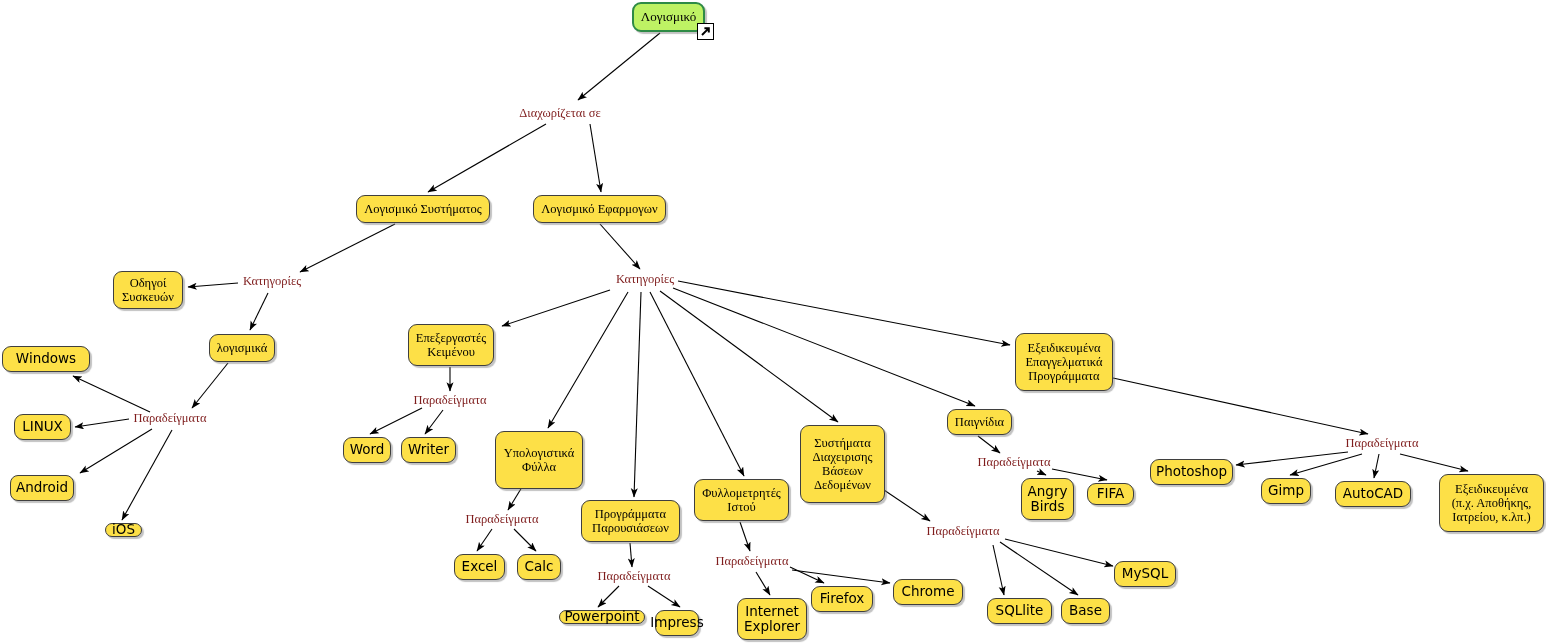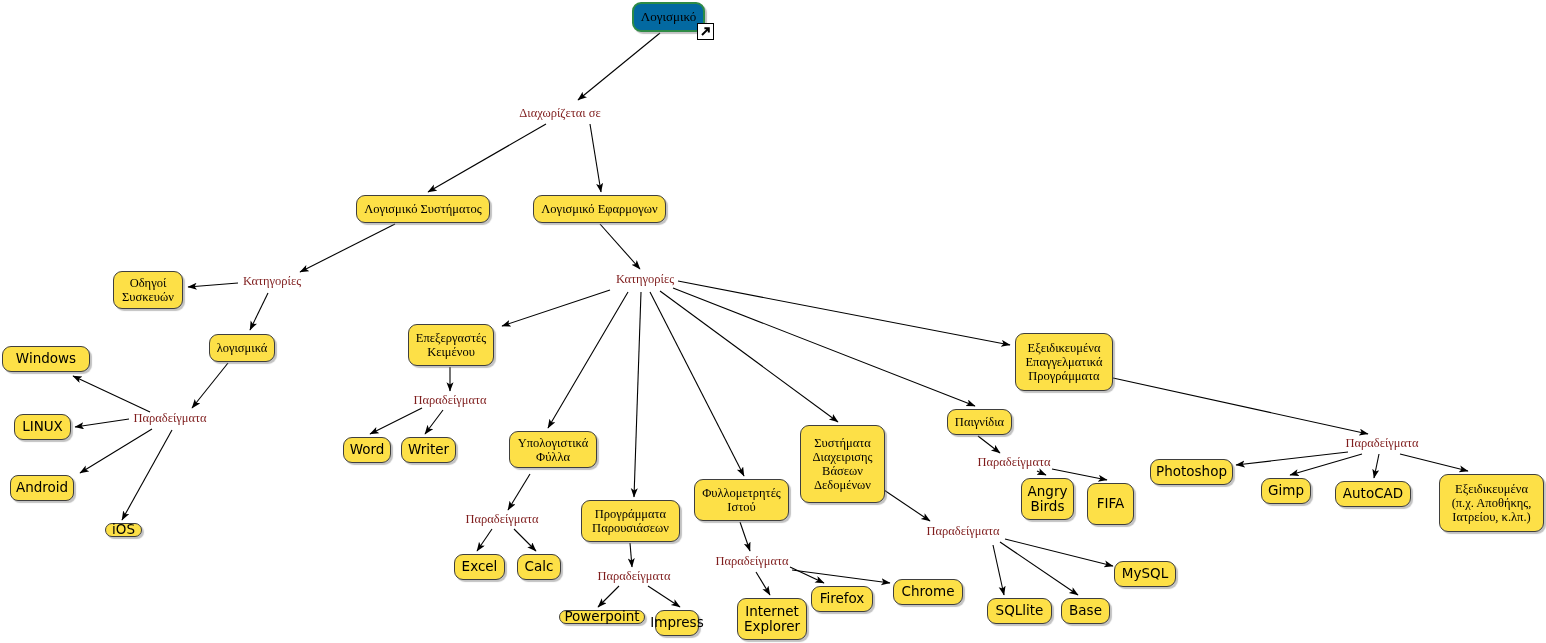--- a/index.html
+++ b/index.html
@@ -19,21 +19,21 @@
     text-align:center;
     line-height:1.12;
     font-family:"Liberation Serif",serif;
     font-size:12.5px;
     box-shadow:2px 2px 1px rgba(120,120,120,0.45);
     white-space:pre-line;
     padding:2px 5px;
   }
   .node.latin{font-family:"DejaVu Sans",sans-serif;font-size:13.5px;}
   .node.root{
-    background:#0369a1;
+    background:#bef264;
     border:2px solid #2e8b46;
     border-radius:9px;
     font-size:13px;
     box-shadow:2px 2px 1px rgba(120,120,120,0.45);
   }
   .linklabel{
     position:absolute;
     font-family:Liberation Serif, serif;
     font-size:12.5px;
     color:#7f1d1d;
@@ -115,21 +115,21 @@
 Συσκευών</div>
       <div class="node" style="left: 209px; top: 334px; width: 66px; height: 28px;">λογισμικά</div>
       <div class="node latin" style="left: 2px; top: 346px; width: 88px; height: 26px;">Windows</div>
       <div class="node latin" style="left: 14px; top: 414px; width: 57px; height: 26px;">LINUX</div>
       <div class="node latin" style="left: 10px; top: 475px; width: 64px; height: 26px; border-radius: 8px;">Android</div>
       <div class="node latin" style="left: 105px; top: 523px; width: 37px; height: 14px;">iOS</div>
       <div class="node" style="left: 408px; top: 324px; width: 86px; height: 42px;">Επεξεργαστές
 Κειμένου</div>
       <div class="node latin" style="left: 343px; top: 437px; width: 48px; height: 26px;">Word</div>
       <div class="node latin" style="left: 401px; top: 437px; width: 55px; height: 26px;">Writer</div>
-      <div class="node" style="left: 509px; top: 431px; width: 88px; height: 37px;">Υπολογιστικά
+      <div class="node" style="left: 495px; top: 431px; width: 88px; height: 58px;">Υπολογιστικά
 Φύλλα</div>
       <div class="node latin" style="left: 454px; top: 554px; width: 51px; height: 26px;">Excel</div>
       <div class="node latin" style="left: 517px; top: 554px; width: 44px; height: 26px;">Calc</div>
       <div class="node" style="left: 581px; top: 500px; width: 99px; height: 42px;">Προγράμματα
 Παρουσιάσεων</div>
       <div class="node latin" style="left: 559px; top: 610px; width: 86px; height: 14px;">Powerpoint</div>
       <div class="node latin" style="left: 655px; top: 610px; width: 44px; height: 26px;">Impress</div>
       <div class="node" style="left: 694px; top: 479px; width: 95px; height: 42px;">Φυλλομετρητές
 Ιστού</div>
       <div class="node latin" style="left: 737px; top: 598px; width: 70px; height: 42px;">Internet
@@ -139,21 +139,21 @@
       <div class="node" style="left: 800px; top: 425px; width: 85px; height: 78px;">Συστήματα
 Διαχειρισης
 Βάσεων
 Δεδομένων</div>
       <div class="node latin" style="left: 987px; top: 598px; width: 65px; height: 26px;">SQLlite</div>
       <div class="node latin" style="left: 1061px; top: 598px; width: 49px; height: 26px;">Base</div>
       <div class="node latin" style="left: 1114px; top: 561px; width: 62px; height: 26px;">MySQL</div>
       <div class="node" style="left: 947px; top: 409px; width: 65px; height: 26px;">Παιγνίδια</div>
       <div class="node latin" style="left: 1021px; top: 478px; width: 53px; height: 42px;">Angry
 Birds</div>
-      <div class="node latin" style="left: 1087px; top: 483px; width: 47px; height: 42px;">FIFA</div>
+      <div class="node latin" style="left: 1087px; top: 483px; width: 47px; height: 22px;">FIFA</div>
       <div class="node" style="left: 1015px; top: 333px; width: 98px; height: 58px;">Εξειδικευμένα
 Επαγγελματικά
 Προγράμματα</div>
       <div class="node latin" style="left: 1150px; top: 459px; width: 83px; height: 26px;">Photoshop</div>
       <div class="node latin" style="left: 1261px; top: 478px; width: 50px; height: 26px;">Gimp</div>
       <div class="node latin" style="left: 1335px; top: 481px; width: 76px; height: 26px;">AutoCAD</div>
       <div class="node" style="left: 1439px; top: 474px; width: 105px; height: 58px;">Εξειδικευμένα
 (π.χ. Αποθήκης,
 Ιατρείου, κ.λπ.)</div>
     </div>

